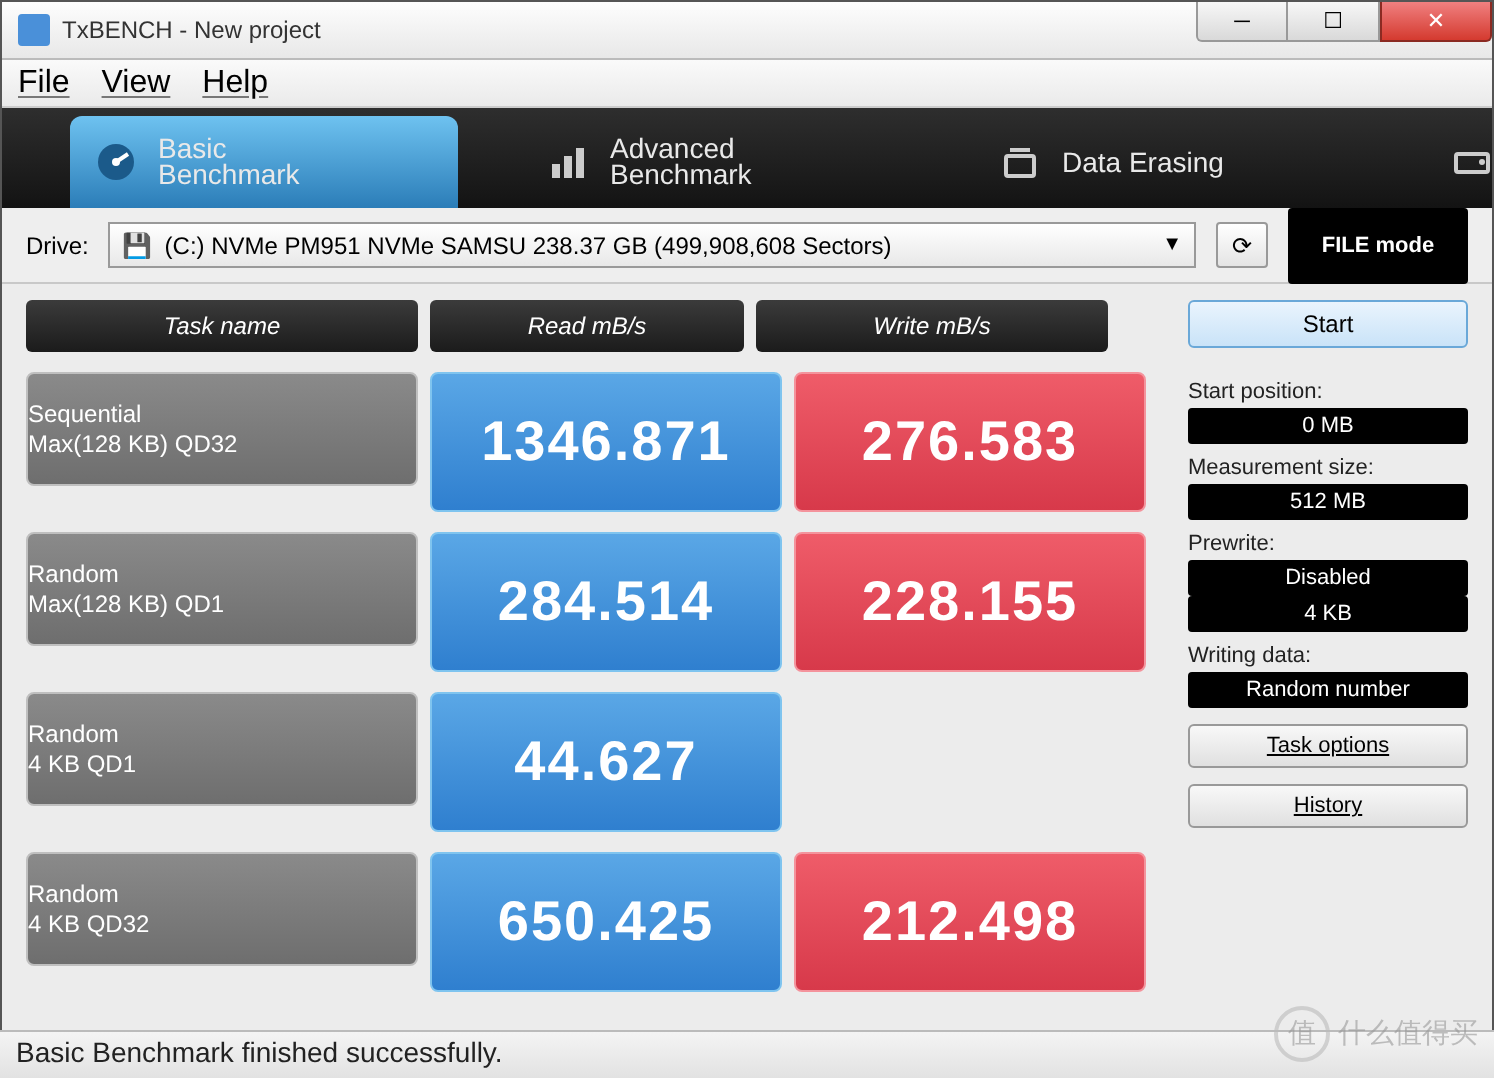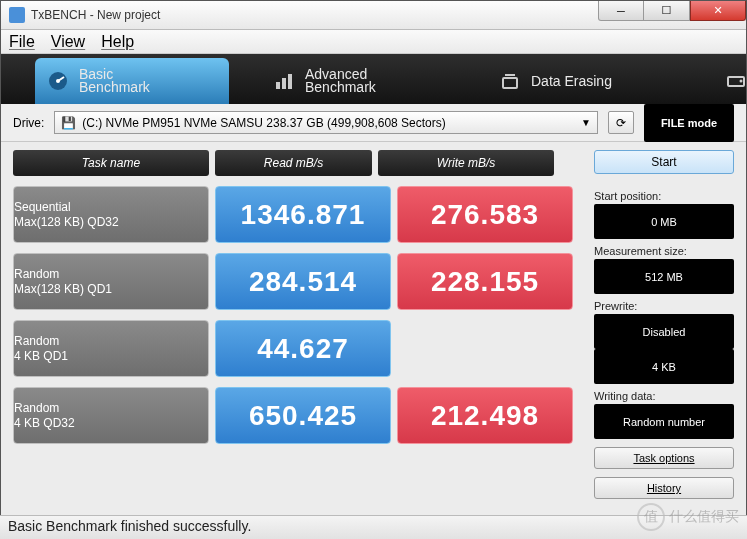--- a/index.html
+++ b/index.html
@@ -33,28 +33,28 @@
 
 .results { flex:1; }
 .header-row { display:flex; gap:6px; margin-bottom:10px;font-style:italic; }
 .header-cell { background:linear-gradient(#3b3b3b,#1b1b1b); color:#fff; font-size:12px; height:26px; display:flex; align-items:center; justify-content:center; border-radius:3px; }
 .hc-task { width:196px; }
 .hc-read { width:157px; }
 .hc-write { width:176px; }
 
 .bench-row { display:flex; gap:6px; margin-bottom:10px; }
 .task-cell { width:196px; height:57px; background:linear-gradient(#8a8a8a,#6e6e6e); border:1px solid #bfbfbf; border-radius:4px; color:#fff; font-size:12px; display:flex; flex-direction:column; justify-content:center; line-height:15px; }
-.val-cell { width:176px; height:57px; border-radius:4px; display:flex; align-items:center; justify-content:center; font-size:28px; font-weight:bold; color:#fff; letter-spacing:1px; font-family:"Arial",sans-serif; }
+.val-cell { width:176px; height:70px; border-radius:4px; display:flex; align-items:center; justify-content:center; font-size:28px; font-weight:bold; color:#fff; letter-spacing:1px; font-family:"Arial",sans-serif; }
 .val-read { background:linear-gradient(#5aa7e6,#2f7fcf); border:1px solid #7fc4ef; }
 .val-write { background:linear-gradient(#ef5c69,#d7394a); border:1px solid #f4939c; }
 
 .sidebar { width:140px; font-size:11px; }
 .startbtn { width:100%; height:24px; background:linear-gradient(#eaf4fd,#c9e3f8); border:1px solid #6aa8d8; border-radius:3px; font-size:12px; margin-bottom:10px; cursor:pointer; }
 .side-lbl { margin-top:6px; margin-bottom:2px; color:#222; }
-.side-val { background:#000; color:#fff; height:35px; display:flex; align-items:center; justify-content:center; border-radius:2px; font-size:11px; }
+.side-val { background:#000; color:#fff; height:18px; display:flex; align-items:center; justify-content:center; border-radius:2px; font-size:11px; }
 .optbtn { width:100%; height:22px; background:linear-gradient(#f8f8f8,#e0e0e0); border:1px solid #999; border-radius:3px; font-size:11px; margin-top:8px; cursor:pointer; text-decoration:underline; }
 
 .statusbar { position:absolute; bottom:0; left:0; right:0; height:24px; background:linear-gradient(#f4f4f4,#e2e2e2); border-top:1px solid #bbb; font-size:14px; padding:2px 8px; color:#222; }
 
 .watermark { position:absolute; right:8px; bottom:8px; font-size:14px; color:#999; opacity:0.6; display:flex; align-items:center; gap:4px; }
 .watermark .wm-icon { width:28px; height:28px; border:2px solid #bbb; border-radius:50%; display:flex; align-items:center; justify-content:center; font-size:14px; }
 </style>
 </head>
 <body>
 

